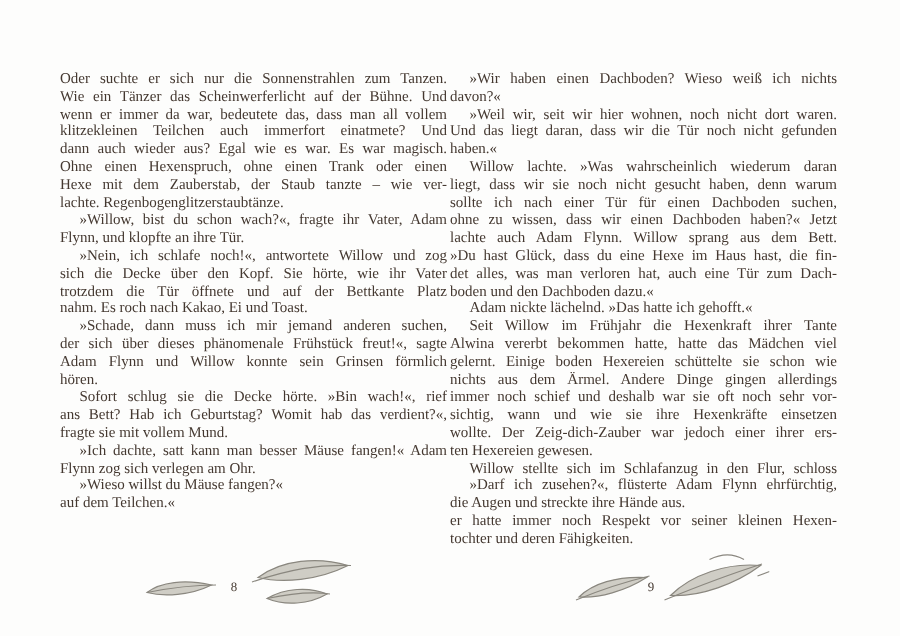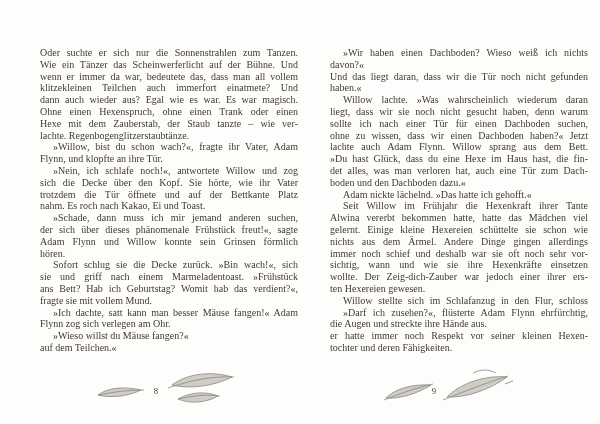--- a/index.html
+++ b/index.html
@@ -18,21 +18,21 @@
   }
   .spread{position:relative;width:600px;height:424px;}
   .text-block{
     position:absolute;
     top:47px;
     width:258px;
     font-size:10px;
     line-height:11.8px;
   }
   .text-block.left{left:40px;}
-  .text-block.right{left:330px;}
+  .text-block.right{left:300px;}
   .line{
     text-align:justify;
     text-align-last:justify;
     white-space:normal;
     height:11.8px;
     overflow:hidden;
   }
   .line.par-end{text-align-last:left;}
   .line.indent{text-indent:13px;}
   .page-number{
@@ -65,22 +65,21 @@
         <div class="line indent">»Willow, bist du schon wach?«, fragte ihr Vater, Adam</div>
         <div class="line par-end">Flynn, und klopfte an ihre Tür.</div>
         <div class="line indent">»Nein, ich schlafe noch!«, antwortete Willow und zog</div>
         <div class="line">sich die Decke über den Kopf. Sie hörte, wie ihr Vater</div>
         <div class="line">trotzdem die Tür öffnete und auf der Bettkante Platz</div>
         <div class="line par-end">nahm. Es roch nach Kakao, Ei und Toast.</div>
         <div class="line indent">»Schade, dann muss ich mir jemand anderen suchen,</div>
         <div class="line">der sich über dieses phänomenale Frühstück freut!«, sagte</div>
         <div class="line">Adam Flynn und Willow konnte sein Grinsen förmlich</div>
         <div class="line par-end">hören.</div>
-        <div class="line indent">Sofort schlug sie die Decke zurück. »Bin wach!«, sich</div>
-        <div class="line">sie und griff nach einem Marmeladentoast. »Frühstück</div>
+        <div class="line indent">Sofort schlug sie die Decke hörte. »Bin wach!«, rief</div>
         <div class="line">ans Bett? Hab ich Geburtstag? Womit hab das verdient?«,</div>
         <div class="line par-end">fragte sie mit vollem Mund.</div>
         <div class="line indent">»Ich dachte, satt kann man besser Mäuse fangen!« Adam</div>
         <div class="line par-end">Flynn zog sich verlegen am Ohr.</div>
         <div class="line indent par-end">»Wieso willst du Mäuse fangen?«</div>
         <div class="line par-end">auf dem Teilchen.«</div>
       </div>
 
     <svg class="ornament" style="left:95px;top:384px;" width="52" height="16" viewBox="0 0 52 16">
       <path class="orn-fill" d="M3 11 C12 4, 28 2, 46 6 C32 13, 14 14, 3 11 Z"></path>
@@ -94,34 +93,35 @@
       <path class="orn-line" d="M4 19 C28 11, 48 7, 70 8"></path>
       <path class="orn-fill" d="M14 30 C26 23, 42 22, 54 27 C42 34, 26 35, 14 30 Z"></path>
       <path class="orn-line" d="M14 30 C28 27, 42 25, 56 27"></path>
     </svg>
   </section>
 
   <section>
     <div class="text-block right">
         <div class="line indent">»Wir haben einen Dachboden? Wieso weiß ich nichts</div>
         <div class="line par-end">davon?«</div>
+        <div class="line indent">»Weil wir, seit wir hier wohnen, noch nicht dort waren.</div>
         <div class="line">Und das liegt daran, dass wir die Tür noch nicht gefunden</div>
         <div class="line par-end">haben.«</div>
         <div class="line indent">Willow lachte. »Was wahrscheinlich wiederum daran</div>
         <div class="line">liegt, dass wir sie noch nicht gesucht haben, denn warum</div>
         <div class="line">sollte ich nach einer Tür für einen Dachboden suchen,</div>
         <div class="line">ohne zu wissen, dass wir einen Dachboden haben?« Jetzt</div>
         <div class="line">lachte auch Adam Flynn. Willow sprang aus dem Bett.</div>
         <div class="line">»Du hast Glück, dass du eine Hexe im Haus hast, die fin-</div>
         <div class="line">det alles, was man verloren hat, auch eine Tür zum Dach-</div>
         <div class="line par-end">boden und den Dachboden dazu.«</div>
         <div class="line indent par-end">Adam nickte lächelnd. »Das hatte ich gehofft.«</div>
         <div class="line indent">Seit Willow im Frühjahr die Hexenkraft ihrer Tante</div>
         <div class="line">Alwina vererbt bekommen hatte, hatte das Mädchen viel</div>
-        <div class="line">gelernt. Einige kleine Hexereien schüttelte sie schon wie</div>
+        <div class="line">gelernt. Einige boden Hexereien schüttelte sie schon wie</div>
         <div class="line">nichts aus dem Ärmel. Andere Dinge gingen allerdings</div>
         <div class="line">immer noch schief und deshalb war sie oft noch sehr vor-</div>
         <div class="line">sichtig, wann und wie sie ihre Hexenkräfte einsetzen</div>
         <div class="line">wollte. Der Zeig-dich-Zauber war jedoch einer ihrer ers-</div>
         <div class="line par-end">ten Hexereien gewesen.</div>
         <div class="line indent">Willow stellte sich im Schlafanzug in den Flur, schloss</div>
         <div class="line indent">»Darf ich zusehen?«, flüsterte Adam Flynn ehrfürchtig,</div>
         <div class="line par-end">die Augen und streckte ihre Hände aus.</div>
         <div class="line">er hatte immer noch Respekt vor seiner kleinen Hexen-</div>
         <div class="line par-end">tochter und deren Fähigkeiten.</div>

